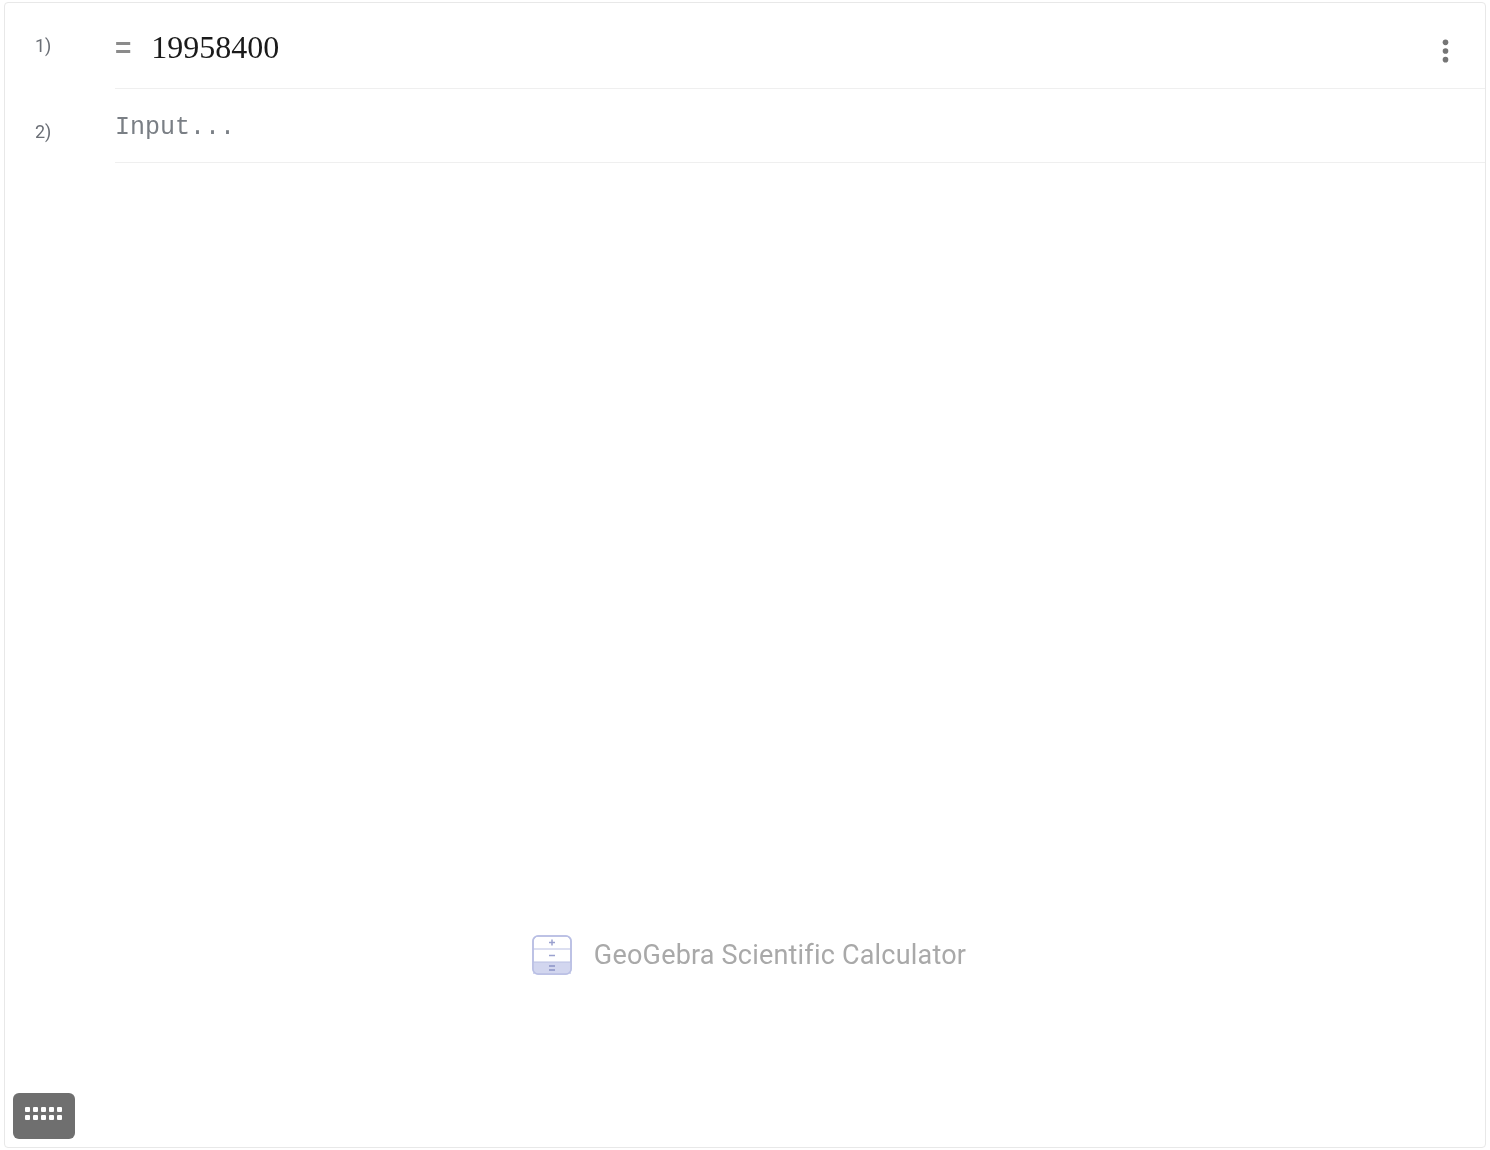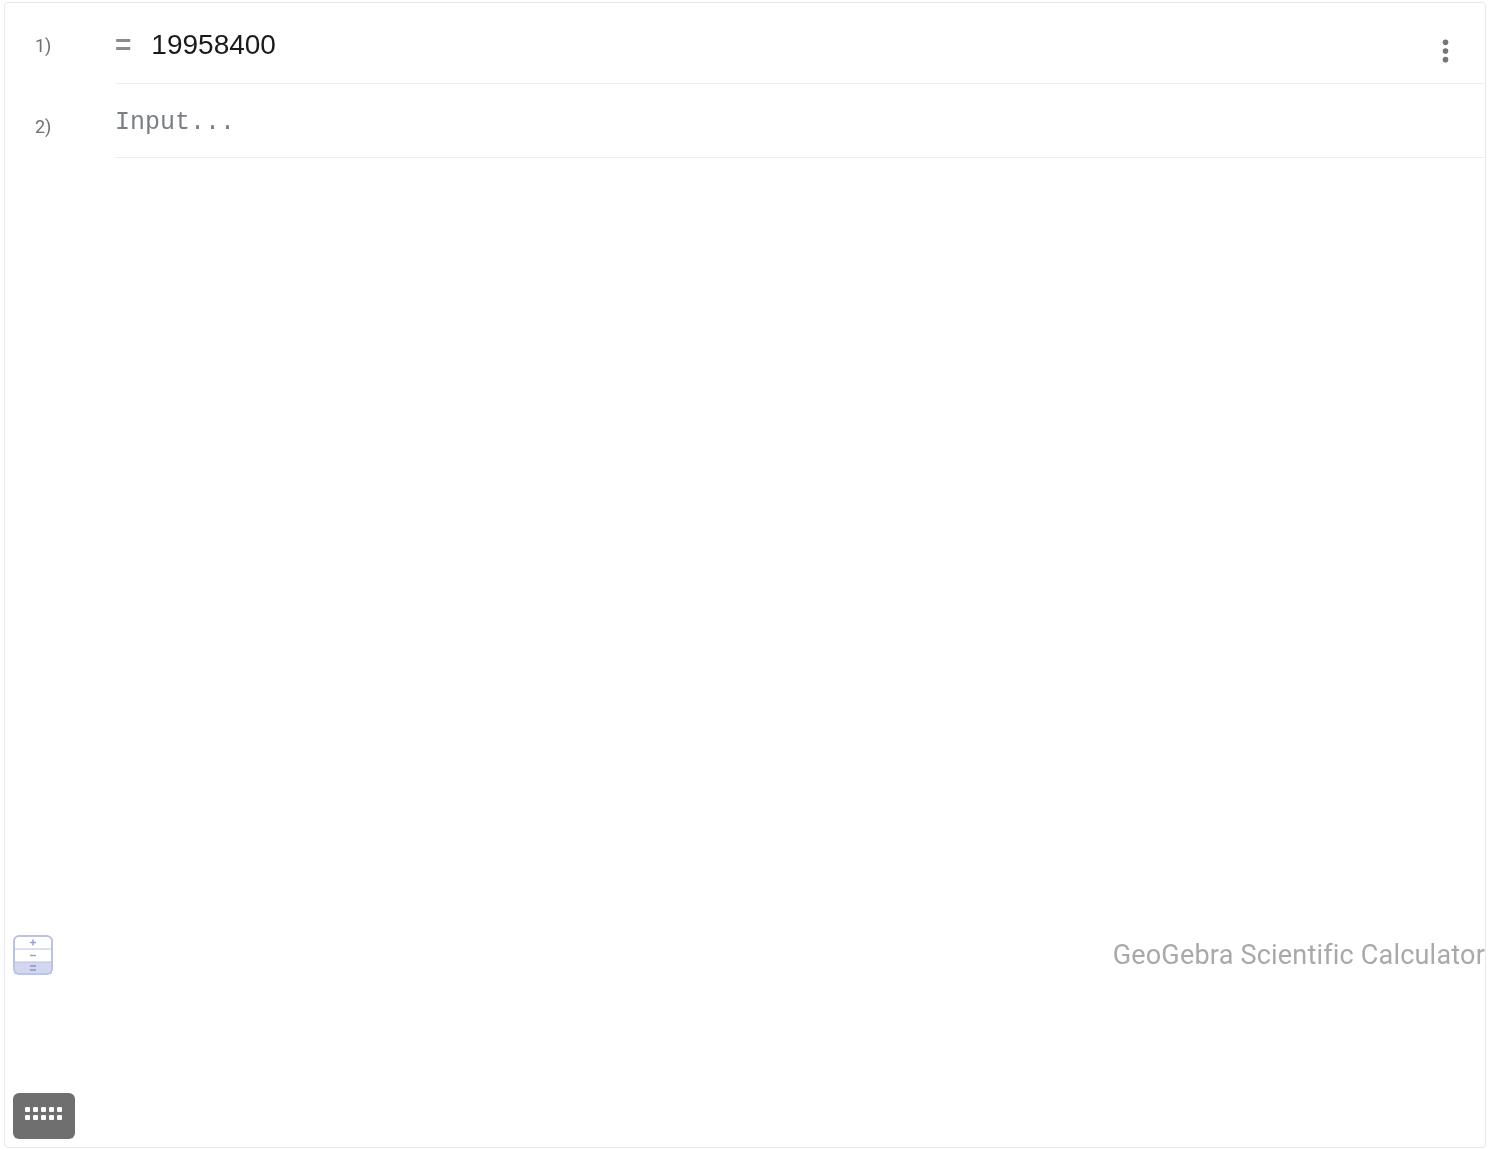--- a/index.html
+++ b/index.html
@@ -55,22 +55,22 @@
       gap: 20px;
       padding: 6px 0 10px 0;
     }
     .equals-sign {
       font-size: 28px;
       font-weight: 600;
       color: #8b8b8b;
       font-family: Arial, sans-serif;
     }
     .result-value {
-      font-size: 28px;
-      font-family: Liberation Sans, sans-serif;
+      font-size: 32px;
+      font-family: Liberation Serif, serif;
       color: #1a1a1a;
       text-align: right;
     }
     .row-divider {
       height: 1px;
       background: #efefef;
       margin-left: 110px;
     }
     .row-actions {
       flex-shrink: 0;
@@ -94,21 +94,21 @@
       font-family: Liberation Mono, monospace;
       padding: 4px 0 8px 0;
     }
     .watermark {
       position: absolute;
       left: 8px;
       right: 0;
       top: 932px;
       display: flex;
       align-items: center;
-      justify-content: space-between;
+      justify-content: center;
       gap: 22px;
     }
     .watermark-icon {
       width: 40px;
       height: 40px;
       display: block;
     }
     .watermark-text {
       font-size: 27px;
       color: #a9a9a9;

